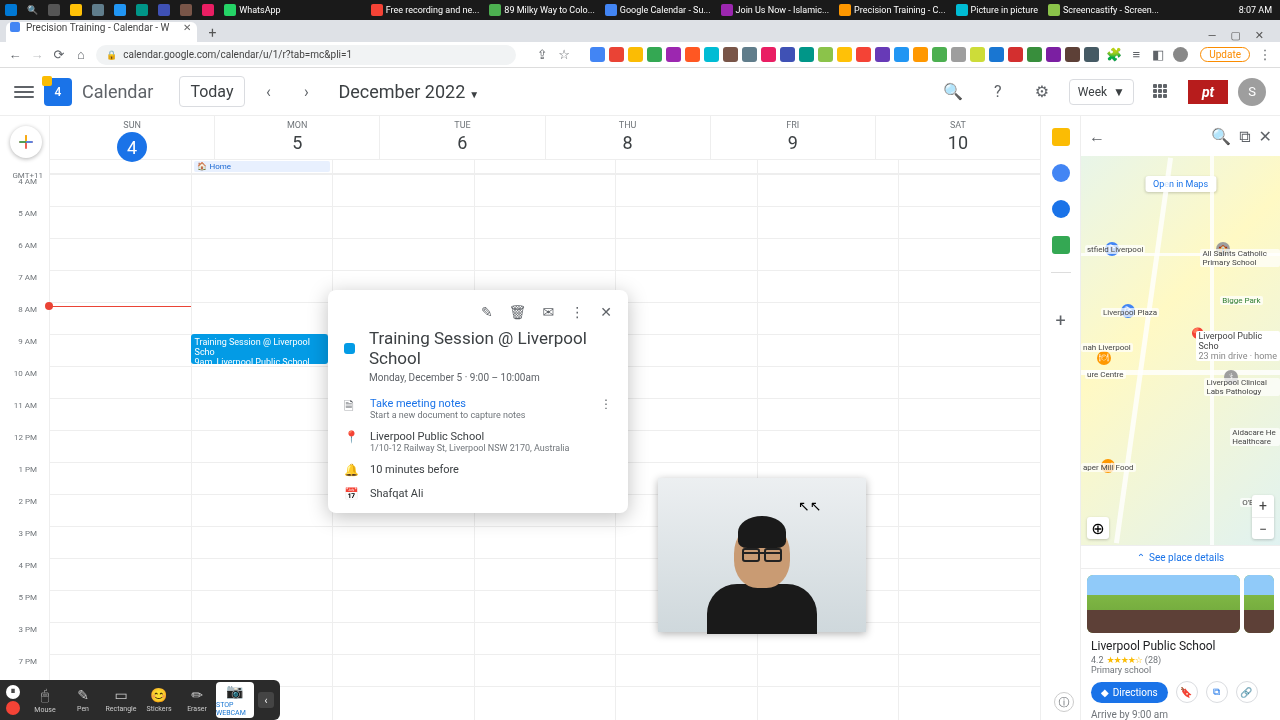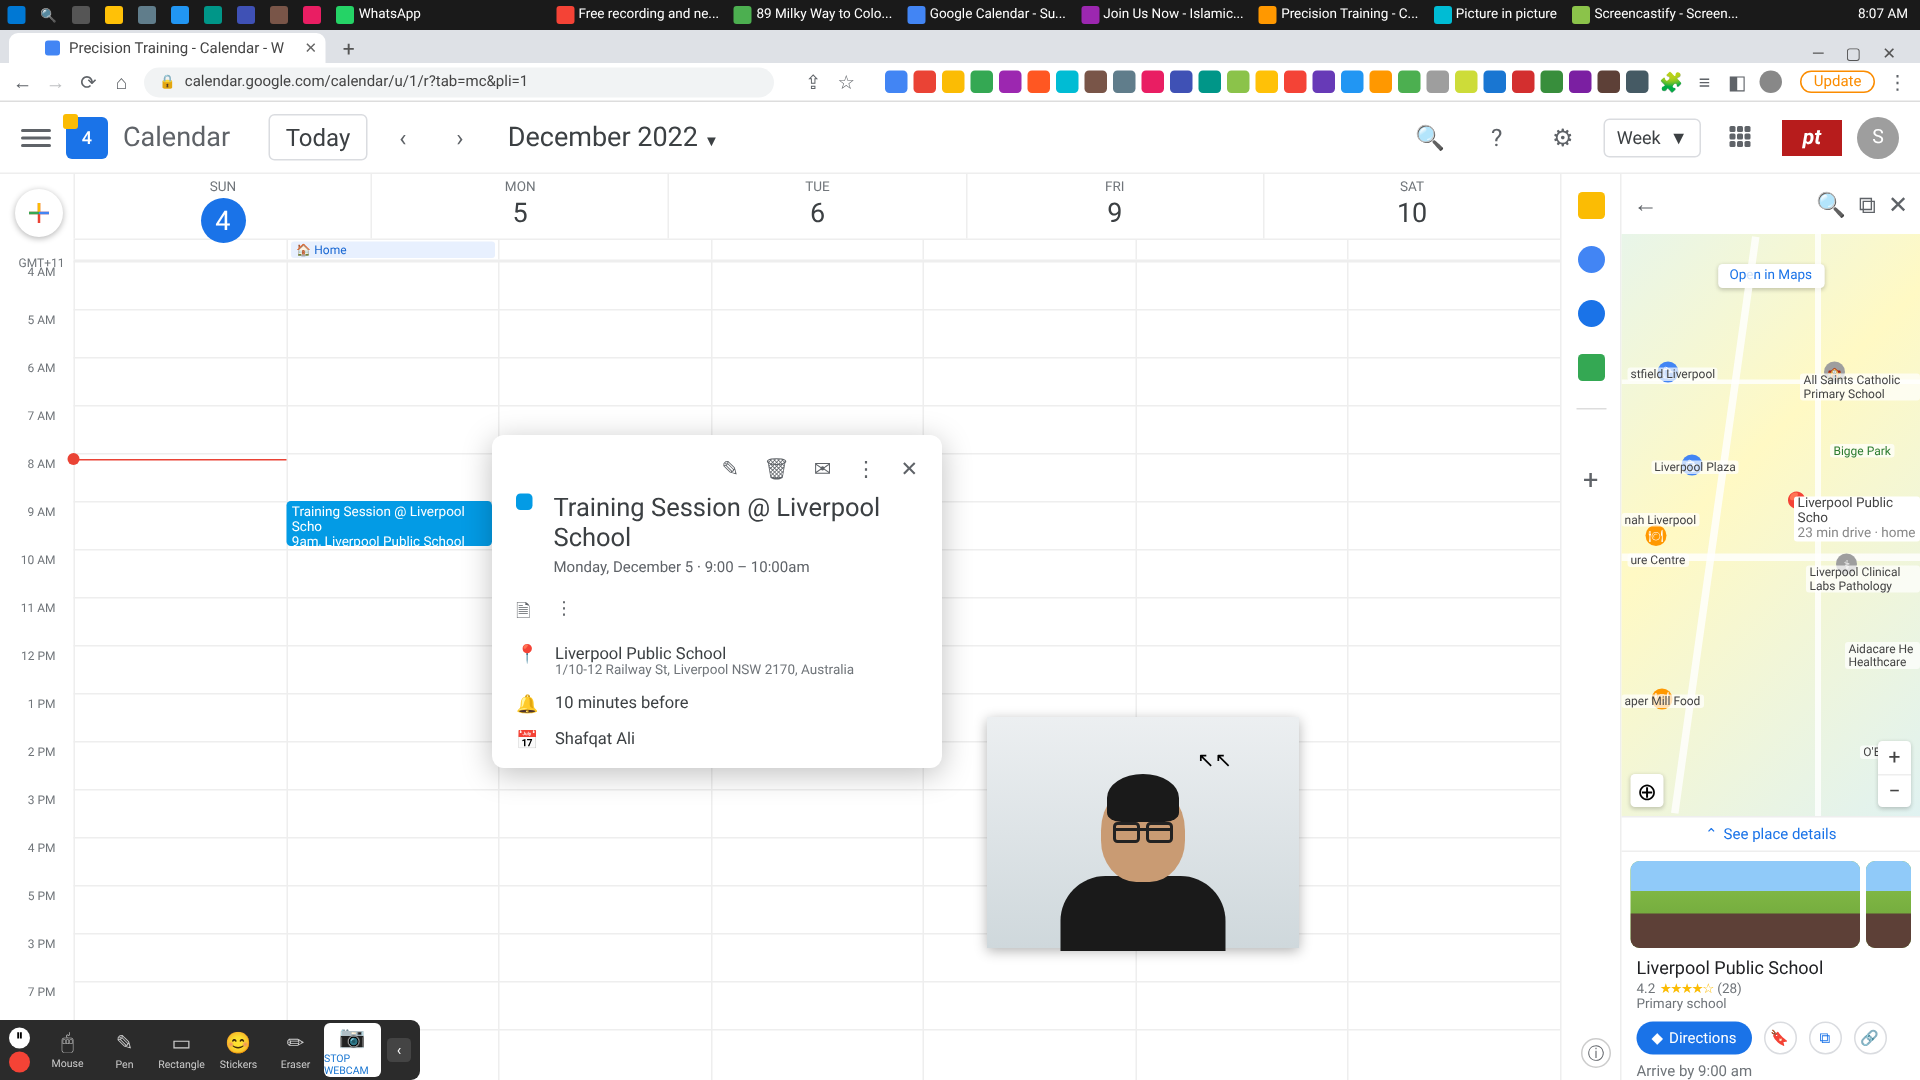--- a/index.html
+++ b/index.html
@@ -3,21 +3,21 @@
 <meta charset="utf-8">
 <style>
 *{margin:0;padding:0;box-sizing:border-box;font-family:"Google Sans",Roboto,Arial,sans-serif}
 body{width:1280px;height:720px;overflow:hidden;background:#fff;position:relative}
 .win-taskbar{height:20px;background:#1a1a1a;display:flex;align-items:center;font-size:9px;color:#fff}
 .win-taskbar .tb-item{display:flex;align-items:center;padding:0 5px;height:100%;gap:3px}
 .win-taskbar .tb-ico{width:12px;height:12px;background:#555;border-radius:2px}
 .win-taskbar .spacer{flex:1}
 .win-taskbar .clock{padding:0 8px}
 .browser-tabs{height:22px;background:#dee1e6;display:flex;align-items:flex-end;padding:0 6px}
-.browser-tab{height:20px;background:#fff;border-radius:6px 6px 0 0;padding:0 28px 0 24px;font-size:10px;color:#444;display:flex;align-items:center;position:relative;min-width:140px}
+.browser-tab{height:20px;background:#fff;border-radius:6px 6px 0 0;padding:0 28px 0 4px;font-size:10px;color:#444;display:flex;align-items:flex-start;position:relative;min-width:140px}
 .browser-tab .fav{width:10px;height:10px;background:#4285f4;margin-right:6px;border-radius:2px}
 .browser-tab .closex{position:absolute;right:6px;font-size:10px;color:#666}
 .new-tab{width:18px;height:18px;display:flex;align-items:center;justify-content:center;color:#555;font-size:14px;margin-left:6px}
 .win-btns{margin-left:auto;display:flex;gap:14px;padding:0 10px;color:#555;font-size:11px}
 .addr-bar{height:26px;background:#fff;border-bottom:1px solid #ddd;display:flex;align-items:center;padding:0 8px;gap:8px}
 .nav-ico{width:14px;height:14px;color:#5f6368;display:flex;align-items:center;justify-content:center;font-size:13px}
 .url-field{flex:1;background:#f1f3f4;border-radius:12px;height:20px;display:flex;align-items:center;padding:0 10px;font-size:10px;color:#444;max-width:420px}
 .url-field .lock{margin-right:6px;color:#5f6368;font-size:9px}
 .ext-row{display:flex;gap:4px;align-items:center;margin-left:auto}
 .ext-ico{width:15px;height:15px;background:#999;border-radius:3px}
@@ -56,21 +56,21 @@
 .allday-row .ad{flex:1;border-left:1px solid #eee;position:relative}
 .home-chip{position:absolute;left:2px;right:2px;top:1px;height:11px;background:#e8f0fe;border-radius:2px;font-size:8px;color:#1967d2;display:flex;align-items:center;padding-left:4px;gap:3px}
 .week-grid{flex:1;display:flex;position:relative}
 .week-grid .col{flex:1;border-left:1px solid #eee}
 .week-grid .row-line{position:absolute;left:0;right:0;border-top:1px solid #eee}
 .now-line{position:absolute;left:0;right:0;height:1px;background:#ea4335}
 .now-dot{position:absolute;left:-4px;top:-4px;width:8px;height:8px;background:#ea4335;border-radius:50%}
 .event-box{position:absolute;background:#039be5;color:#fff;font-size:9px;padding:3px 4px;border-radius:3px;overflow:hidden}
 .event-popup{position:absolute;width:300px;background:#fff;border-radius:8px;box-shadow:0 4px 20px rgba(0,0,0,.25);padding:14px 16px 12px;font-size:11px;color:#3c4043}
 .popup-actions{display:flex;justify-content:flex-end;gap:16px;margin-bottom:8px;color:#5f6368;font-size:14px}
-.popup-title{font-size:17px;color:#3c4043;margin-bottom:4px;display:flex;align-items:flex-start;gap:14px}
+.popup-title{font-size:17px;color:#3c4043;margin-bottom:4px;display:flex;align-items:center;gap:14px}
 .popup-title .sq{width:11px;height:11px;background:#039be5;border-radius:3px;flex-shrink:0}
 .popup-subtitle{font-size:10px;color:#5f6368;margin-left:25px;margin-bottom:14px}
 .popup-row{display:flex;gap:14px;margin-bottom:10px;align-items:flex-start}
 .popup-row .ico{width:12px;color:#5f6368;font-size:12px;flex-shrink:0}
 .popup-row .txt{flex:1}
 .link-blue{color:#1a73e8}
 .small-grey{font-size:9px;color:#70757a}
 .side-rail{width:40px;border-left:1px solid #eee;display:flex;flex-direction:column;align-items:center;padding-top:12px;gap:18px}
 .side-rail .sico{width:18px;height:18px;border-radius:3px}
 .map-panel{width:200px;border-left:1px solid #eee;display:flex;flex-direction:column;position:relative}
@@ -352,20 +352,24 @@
           <div class="dh today"><div>SUN</div><div class="num">4</div></div>
           <div class="dh">
             <div>MON</div>
             <div class="num">5</div>
           </div>
           <div class="dh">
             <div>TUE</div>
             <div class="num">6</div>
           </div>
           <div class="dh">
+            <div>THU</div>
+            <div class="num">8</div>
+          </div>
+          <div class="dh">
             <div>FRI</div>
             <div class="num">9</div>
           </div>
           <div class="dh">
             <div>SAT</div>
             <div class="num">10</div>
           </div>
         </div>
       <div class="allday-row" id="allday">
           <div class="ad"></div>
@@ -499,20 +503,24 @@
     <span>⋮</span>
     <span>✕</span>
   </div>
   <div class="popup-title">
       <div class="sq"></div>
       <span>Training Session @ Liverpool School</span>
     </div>
   <div class="popup-subtitle">Monday, December 5 · 9:00 – 10:00am</div>
   <div class="popup-row">
     <div class="ico">🗎</div>
+    <div class="txt">
+      <div class="link-blue">Take meeting notes</div>
+      <div class="small-grey">Start a new document to capture notes</div>
+    </div>
     <div class="ico">⋮</div>
   </div>
   <div class="popup-row">
     <div class="ico">📍</div>
     <div class="txt">
       <div>Liverpool Public School</div>
       <div class="small-grey">1/10-12 Railway St, Liverpool NSW 2170, Australia</div>
     </div>
   </div>
   <div class="popup-row">

